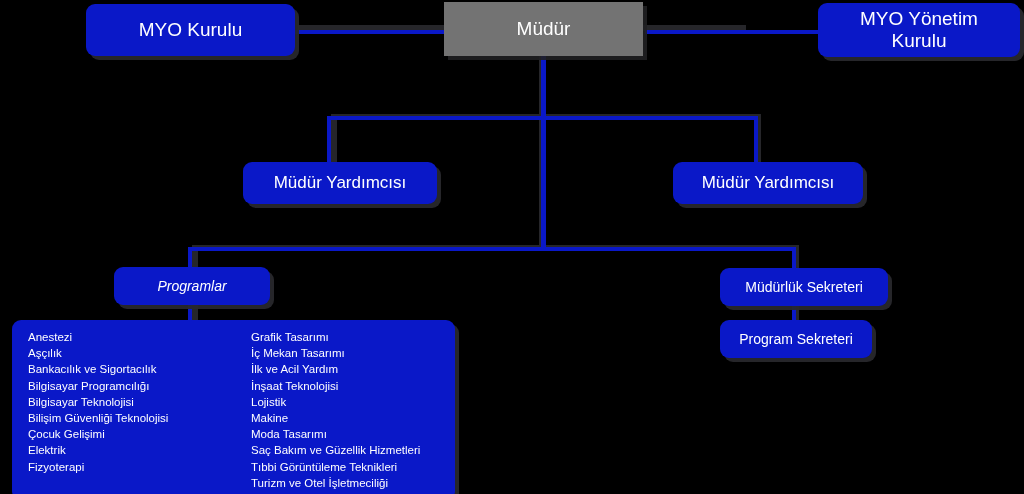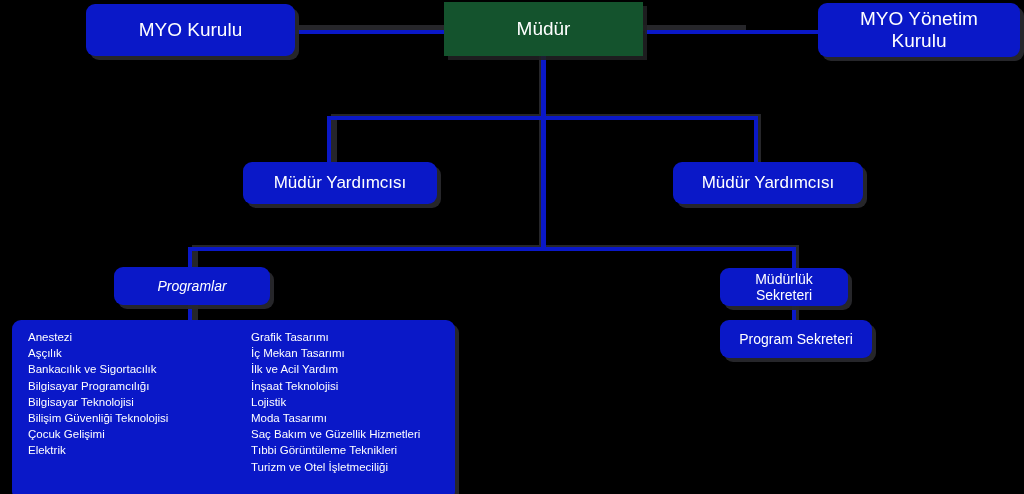--- a/index.html
+++ b/index.html
@@ -38,21 +38,21 @@
     text-align: center;
     color: #ffffff;
     background: #0A18C8;
     border-radius: 9px;
     box-shadow: 4px 4px 0 rgba(40,40,44,0.95);
     line-height: 1.16;
     padding: 2px 6px;
     z-index: 5;
   }
   .node.gray {
-    background: #14532d;
+    background: #737373;
     border-radius: 0;
     box-shadow: 4px 4px 0 rgba(32,32,34,0.9);
   }
 
   .n-top        { font-size: 19px; }
   .n-mid        { font-size: 17px; }
   .n-small      { font-size: 14px; }
   .n-sec        { font-size: 14px; }
 
   
@@ -136,45 +136,47 @@
   </div>
 
   <div class="node n-mid" style="left:673px; top:162px; width:190px; height:42px;">
     <span>Müdür Yardımcısı</span>
   </div>
 
   <div class="node n-small" style="left:114px; top:267px; width:156px; height:38px;font-style:italic;">
     <span>Programlar</span>
   </div>
 
-  <div class="node n-sec" style="left:720px; top:268px; width:128px; height:38px;">
+  <div class="node n-sec" style="left:720px; top:268px; width:168px; height:38px;">
     <span>Müdürlük Sekreteri</span>
   </div>
 
   <div class="node n-sec" style="left:720px; top:320px; width:152px; height:38px;align-items:center;">
     <span>Program Sekreteri</span>
   </div>
 
   <div id="program-list">
     <div class="list-col col-a">
         <div>Anestezi</div>
         <div>Aşçılık</div>
         <div>Bankacılık ve Sigortacılık</div>
         <div>Bilgisayar Programcılığı</div>
         <div>Bilgisayar Teknolojisi</div>
         <div>Bilişim Güvenliği Teknolojisi</div>
         <div>Çocuk Gelişimi</div>
         <div>Elektrik</div>
+        <div>Fizyoterapi</div>
       </div>
     <div class="list-col col-b">
         <div>Grafik Tasarımı</div>
         <div>İç Mekan Tasarımı</div>
         <div>İlk ve Acil Yardım</div>
         <div>İnşaat Teknolojisi</div>
         <div>Lojistik</div>
+        <div>Makine</div>
         <div>Moda Tasarımı</div>
         <div>Saç Bakım ve Güzellik Hizmetleri</div>
         <div>Tıbbi Görüntüleme Teknikleri</div>
         <div>Turizm ve Otel İşletmeciliği</div>
       </div>
   </div>
 
 </div>
 
 </body></html>

